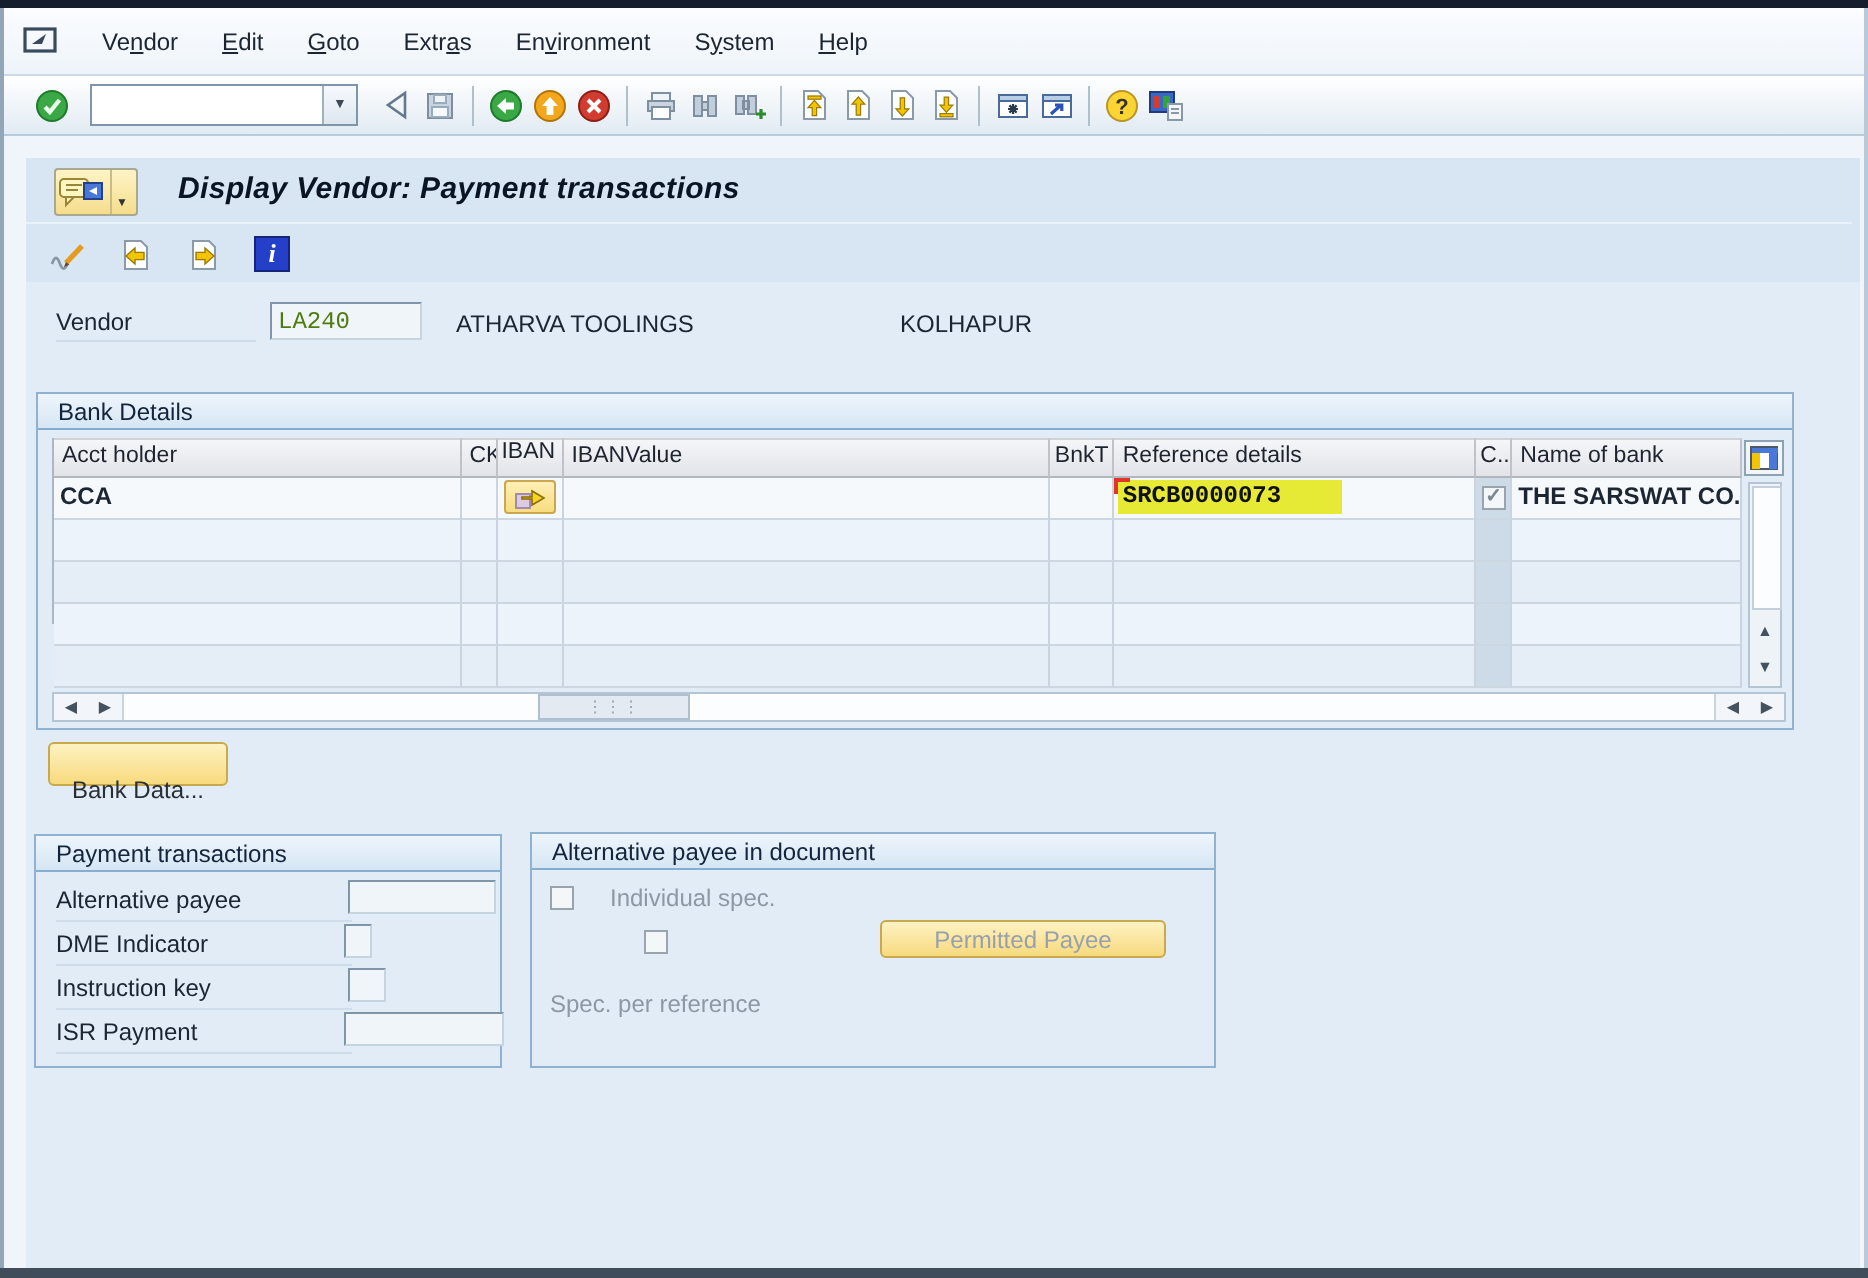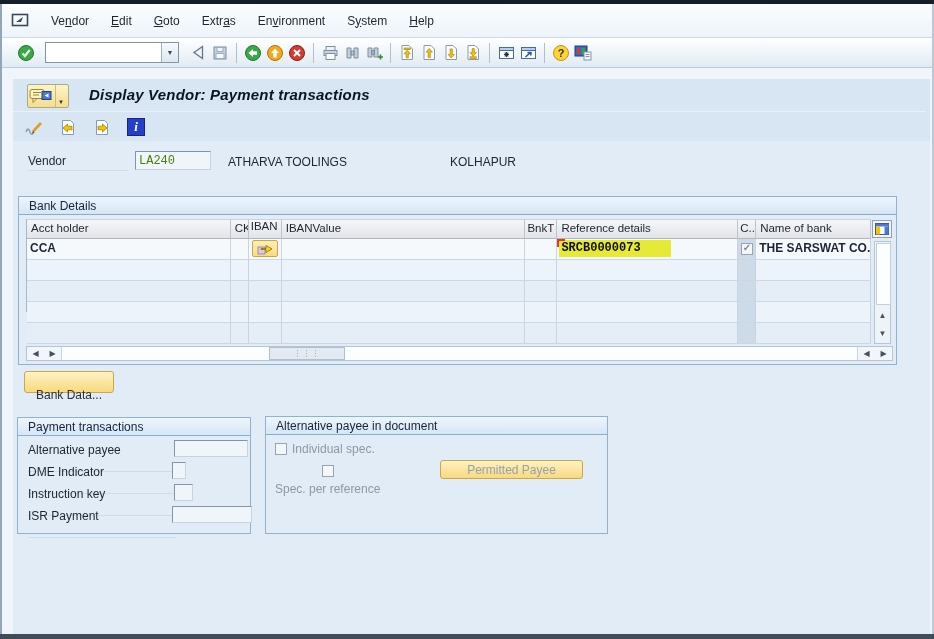--- a/index.html
+++ b/index.html
@@ -65,25 +65,25 @@
 
   .hscroll{position:absolute;left:7px;top:149px;width:867px;height:15px;background:#f2f6fa;border:1px solid #b6c5d3;box-sizing:border-box;display:flex;align-items:center;}
   .h-btn{width:17px;height:13px;text-align:center;font-size:8px;color:#44525f;line-height:13px;}
   .h-track{flex:1;height:13px;background:#fbfdfe;border-left:1px solid #c9d4df;border-right:1px solid #c9d4df;position:relative;}
   .h-thumb{position:absolute;left:207px;top:0;width:76px;height:13px;background:#e3eaf1;border:1px solid #aebfcf;box-sizing:border-box;text-align:center;color:#90a0ae;font-size:8px;line-height:11px;letter-spacing:1px;}
 
   .btn-yellow{background:linear-gradient(#fdf2c2,#f8da7e);border:1px solid #c9a94e;border-radius:3px;color:#2a2f36;font-family:"Liberation Sans",sans-serif;font-size:12px;text-align:center;box-sizing:border-box;}
   .bank-data-btn{position:absolute;left:24px;top:371px;width:90px;height:22px;padding-top:16px;}
 
   .pt-group{left:17px;top:417px;width:234px;height:117px;}
-  .pt-row-label{position:absolute;left:10px;width:148px;border-bottom:1px solid #cfdcea;padding-bottom:14px;}
+  .pt-row-label{position:absolute;left:10px;width:148px;border-bottom:1px solid #cfdcea;padding-bottom:3px;}
   .pt-input{position:absolute;height:17px;}
 
   .ap-group{left:265px;top:416px;width:343px;height:118px;}
-  .chk-row{position:absolute;left:9px;display:flex;align-items:center;gap:5px;color:#8e98a4;}
+  .chk-row{position:absolute;left:9px;display:flex;align-items:center;gap:18px;color:#8e98a4;}
   .chk{width:12px;height:12px;background:#f4f7f9;border:1px solid #9aa4ad;box-sizing:border-box;display:inline-block;position:relative;}
   .chk.checked::after{content:"✓";position:absolute;left:1px;top:-2px;font-size:10px;color:#7b8894;font-weight:bold;}
   .pp-btn{position:absolute;left:174px;top:43px;width:143px;height:19px;padding-top:2px;color:#98a1ab;}
 
   .iban-btn{width:26px;height:17px;margin:1px 0 0 3px;background:linear-gradient(#fdf0b5,#f7dc80);border:1px solid #caa64e;border-radius:2px;display:flex;align-items:center;justify-content:center;box-sizing:border-box;}
   .hl-box{position:relative;width:100%;height:100%;}
   .hl-text{position:absolute;left:2px;top:1px;width:112px;height:17px;background:#e6ea35;font-family:"Liberation Mono","DejaVu Sans Mono",monospace;font-size:12px;color:#101010;padding:1px 0 0 2px;box-sizing:border-box;}
   .corner{position:absolute;width:6px;height:6px;border:0 solid #e0352a;}
   .corner.tl{left:0;top:0;border-top-width:2px;border-left-width:2px;}
 

